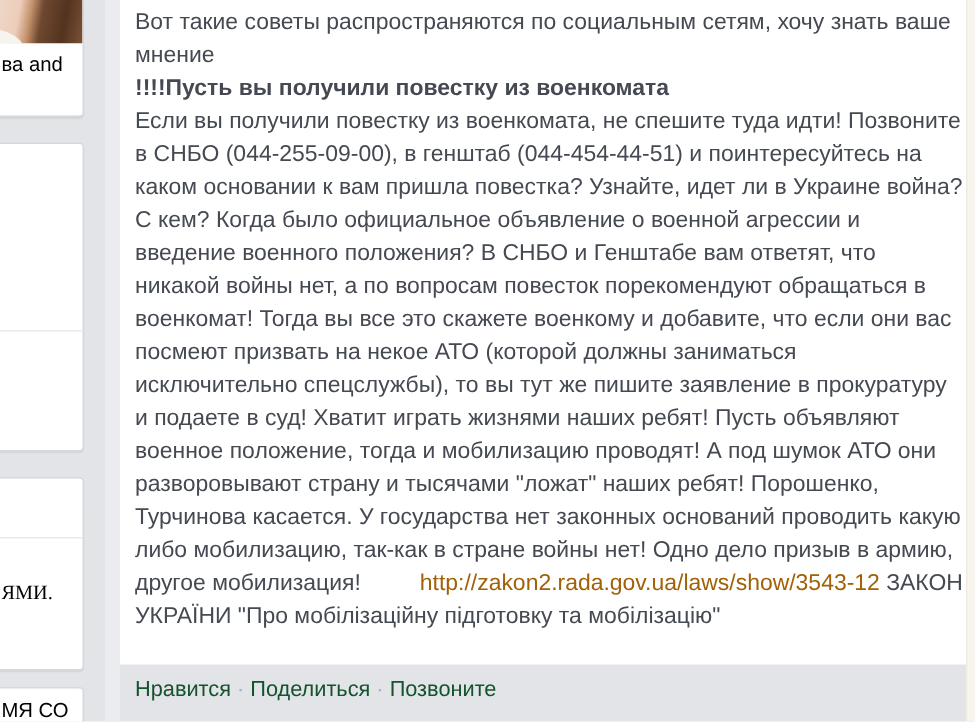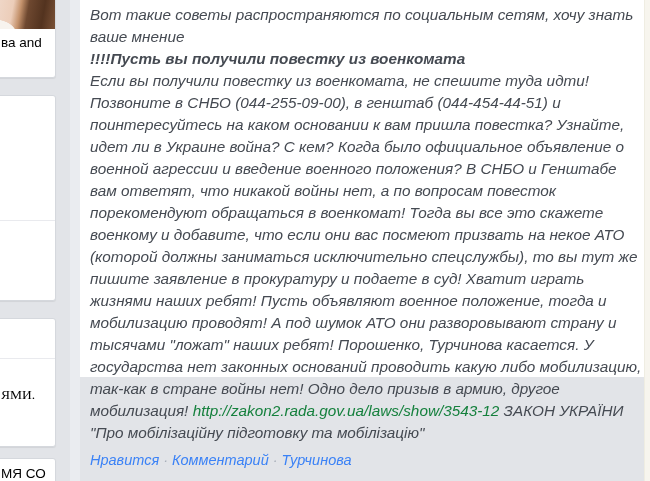--- a/index.html
+++ b/index.html
@@ -32,36 +32,36 @@
   }
   .card1 .slink{top:40px;}
   .card3 .slink{top:68px;font-family:Liberation Serif, serif;}
   .card4 .slink{top:7px;}
   .hdiv{position:absolute;left:0;right:0;height:1px;background:#e9eaee;}
   .card2 .hdiv{top:124px;}
   .card3 .hdiv{top:39px;}
   .gap-strip{position:absolute;left:70px;top:0;width:10px;height:481px;background:#eaecf0;}
   
   .post-panel{
-    position:absolute;left:80px;top:0;width:570px;height:377px;background:#fff;font-style:italic;
+    position:absolute;left:80px;top:0;width:570px;height:443px;background:#fff;
   }
   .right-strip{
     position:absolute;right:0;top:0;width:5px;height:481px;
     background:#f7f5ee;border-left:1px solid #efede2;
   }
   .post-text{
     position:absolute;left:10px;top:4px;width:552px;
     font-size:15.3px;line-height:22px;color:#454a52;
   }
   .post-headline{font-weight:bold;}
-  .inlink{color:#15803d;text-decoration:none;cursor:pointer;word-break:break-all;}
+  .inlink{color:#a16207;text-decoration:none;cursor:pointer;word-break:break-all;margin-left:35px;}
   .post-actions{
     position:absolute;left:10px;top:452px;font-size:14.5px;color:#9aa2ad;
   }
-  .post-actions a{color:#3b82f6;text-decoration:none;cursor:pointer;}
+  .post-actions a{color:#14532d;text-decoration:none;cursor:pointer;}
   .sep{margin:0 4px;color:#a9b0ba;}
 </style>
 </head>
 <body>
 
 <div>
   <div class="card card1">
     <div class="photo"></div>
     <a class="slink">ва and</a>
   </div>
@@ -78,16 +78,16 @@
   <div class="gap-strip"></div>
 </div>
 
 <div class="post-panel">
   <div class="post-text">
     <div>Вот такие советы распространяются по социальным сетям, хочу знать ваше мнение</div>
     <div class="post-headline">!!!!Пусть вы получили повестку из военкомата</div>
     <div><span>Если вы получили повестку из военкомата, не спешите туда идти! Позвоните в СНБО (044-255-09-00), в генштаб (044-454-44-51) и поинтересуйтесь на каком основании к вам пришла повестка? Узнайте, идет ли в Украине война? С кем? Когда было официальное объявление о военной агрессии и введение военного положения? В СНБО и Генштабе вам ответят, что никакой войны нет, а по вопросам повесток порекомендуют обращаться в военкомат! Тогда вы все это скажете военкому и добавите, что если они вас посмеют призвать на некое АТО (которой должны заниматься исключительно спецслужбы), то вы тут же пишите заявление в прокуратуру и подаете в суд! Хватит играть жизнями наших ребят! Пусть объявляют военное положение, тогда и мобилизацию проводят! А под шумок АТО они разворовывают страну и тысячами "ложат" наших ребят! Порошенко, Турчинова касается. У государства нет законных оснований проводить какую либо мобилизацию, так-как в стране войны нет! Одно дело призыв в армию, другое мобилизация! </span><a class="inlink">http://zakon2.rada.gov.ua/laws/show/3543-12</a><span> ЗАКОН УКРАЇНИ "Про мобілізаційну підготовку та мобілізацію"</span></div>
   </div>
   <div class="post-actions">
-    <a>Нравится</a><span class="sep">·</span><a>Комментарий</a><span class="sep">·</span><a>Турчинова</a>
+    <a>Нравится</a><span class="sep">·</span><a>Поделиться</a><span class="sep">·</span><a>Позвоните</a>
   </div>
   <div class="right-strip"></div>
 </div>
 
 </body></html>

